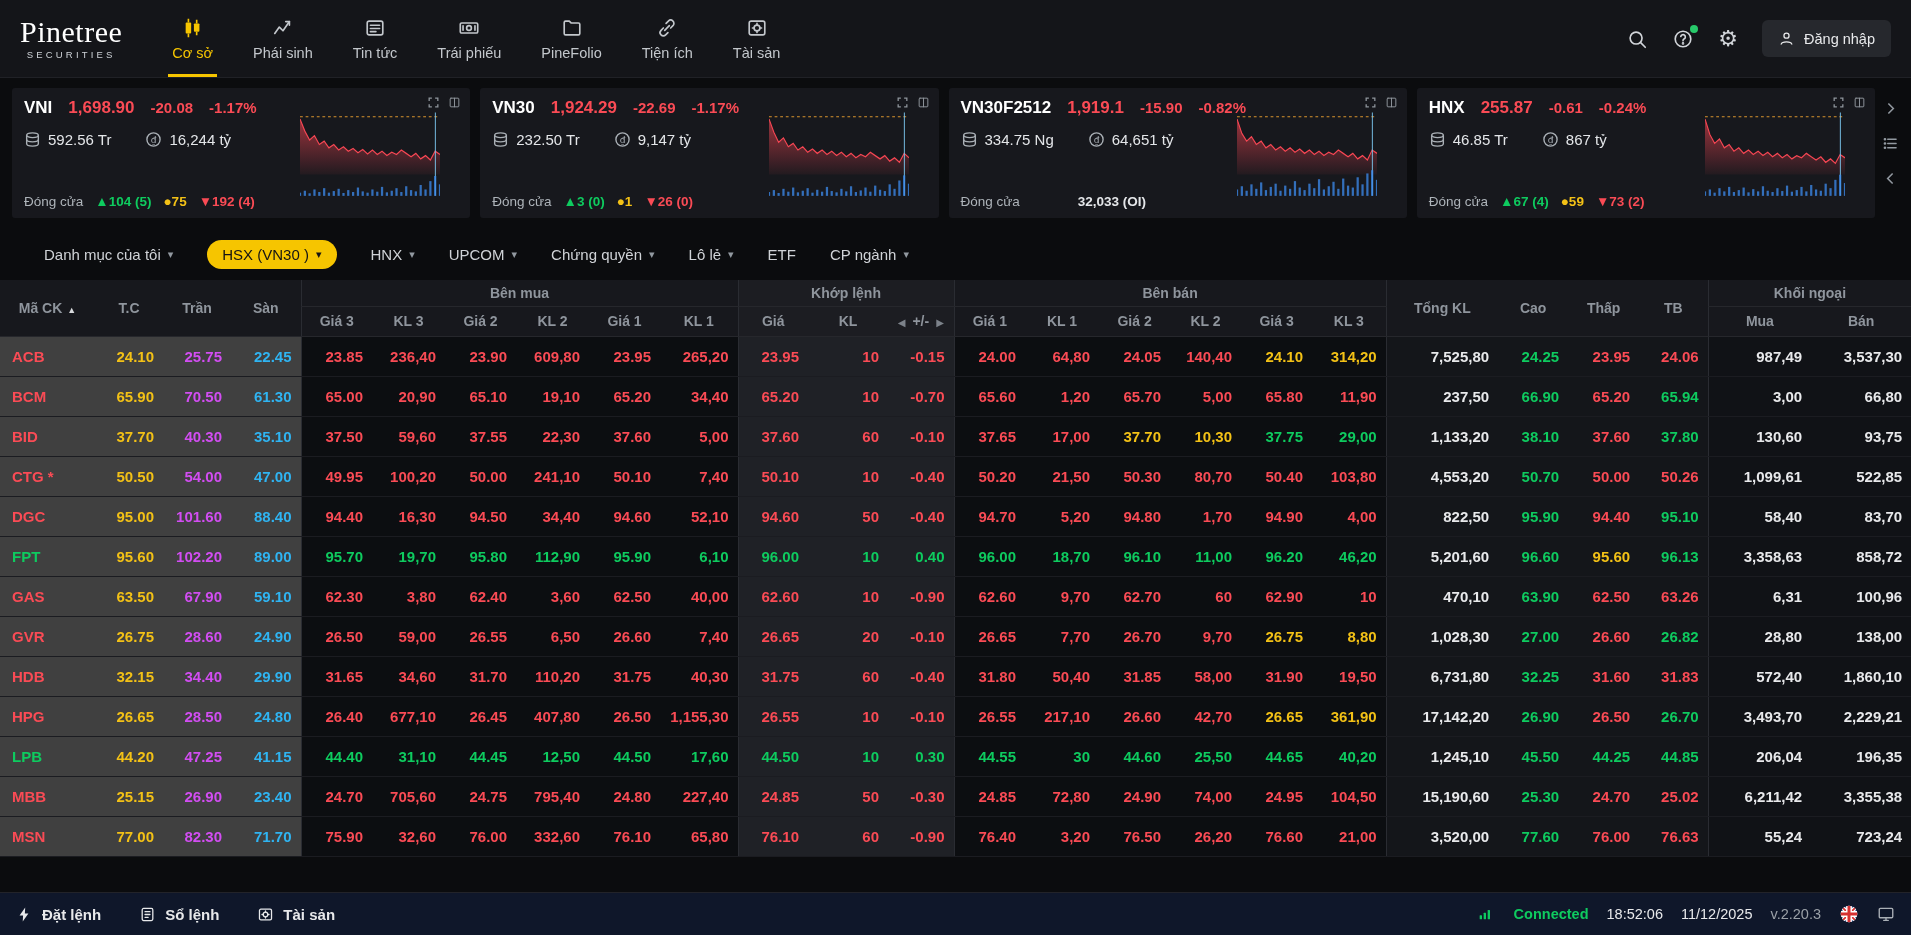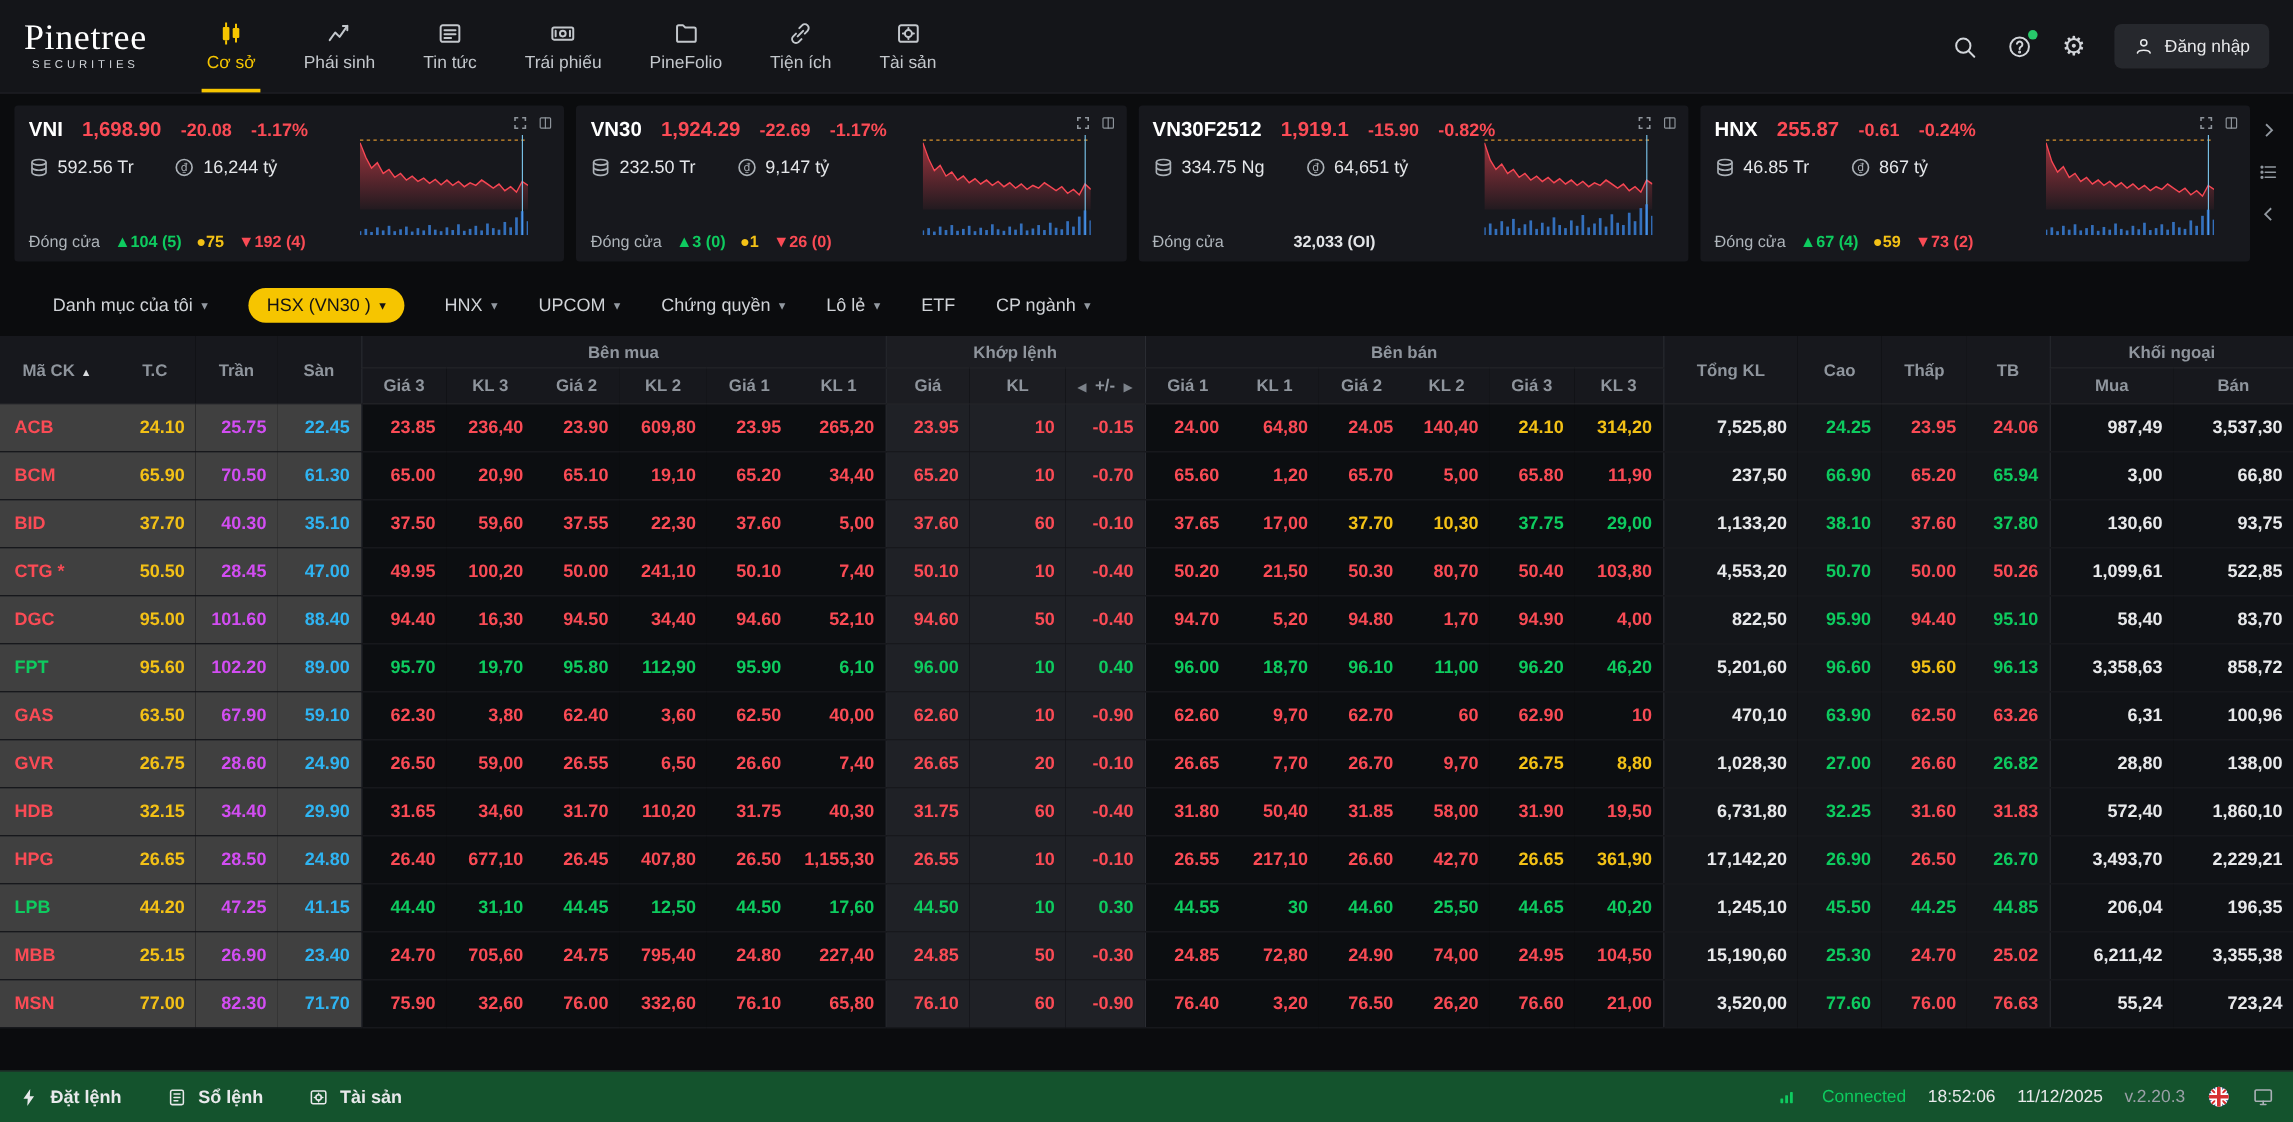--- a/index.html
+++ b/index.html
@@ -77,26 +77,26 @@
   .bdl{border-left:1px solid #2a2c32}
   .sort-asc{font-size:9px;color:#d8dadd;margin-left:5px}
   .pm-arrow{color:#7c828a;font-size:10px;margin:0 7px;cursor:pointer}
   .c-up{color:var(--up)}.c-down{color:var(--down)}
   .c-ref{color:var(--reference);font-weight:700}
   .c-ceil{color:var(--ceiling)}.c-floor{color:var(--floor)}
   .c-plain{color:#e8e9eb}
   td.clickable{cursor:pointer}
 
   
-  .footer{position:absolute;bottom:0;left:0;width:100%;height:43px;background:#14532d;border-top:1px solid #222329;display:flex;align-items:center;padding:0 16px}
+  .footer{position:absolute;bottom:0;left:0;width:100%;height:43px;background:#0f172a;border-top:1px solid #222329;display:flex;align-items:center;padding:0 16px}
   .foot-left{display:flex;gap:38px}
   .foot-btn{display:flex;align-items:center;gap:9px;background:none;border:0;color:#e8e9eb;font-size:15px;font-weight:600;cursor:pointer;font-family:inherit}
   .foot-btn .icon{width:17px;height:17px;color:#e8e9eb}
   .foot-right{margin-left:auto;display:flex;align-items:center;gap:18px;font-size:14.5px}
-  .conn{display:flex;gap:21px;color:var(--connected);font-weight:400}
+  .conn{display:flex;gap:21px;color:var(--connected);font-weight:700}
   .conn .icon{width:16px;height:16px;color:var(--connected)}
   .ver{color:#9aa0a7}
   .flag{width:20px;height:20px;cursor:pointer}
   .fr-ic{width:18px;height:18px;color:#aab0b6;cursor:pointer}
 </style>
 </head>
 <body>
 
 <div class="app">
 
@@ -759,21 +759,21 @@
             <td class="c-plain blk-st bdl">1,133,20</td>
             <td class="c-up blk-st">38.10</td>
             <td class="c-down blk-st">37.60</td>
             <td class="c-up blk-st">37.80</td>
             <td class="c-plain blk-f bdl">130,60</td>
             <td class="c-plain blk-f">93,75</td>
           </tr>
           <tr>
             <td class="td-ticker blk-a c-down">CTG<span class="note"> *</span></td>
             <td class="c-ref blk-a clickable">50.50</td>
-            <td class="c-ceil blk-a clickable">28.45</td>
+            <td class="c-ceil blk-a clickable">54.00</td>
             <td class="c-floor blk-a clickable">47.00</td>
             <td class="c-down blk-b clickable bdl">49.95</td>
             <td class="c-down blk-b">100,20</td>
             <td class="c-down blk-b clickable">50.00</td>
             <td class="c-down blk-b">241,10</td>
             <td class="c-down blk-b clickable">50.10</td>
             <td class="c-down blk-b">7,40</td>
             <td class="c-down blk-m clickable bdl">50.10</td>
             <td class="c-down blk-m">10</td>
             <td class="c-down blk-m">-0.40</td>

